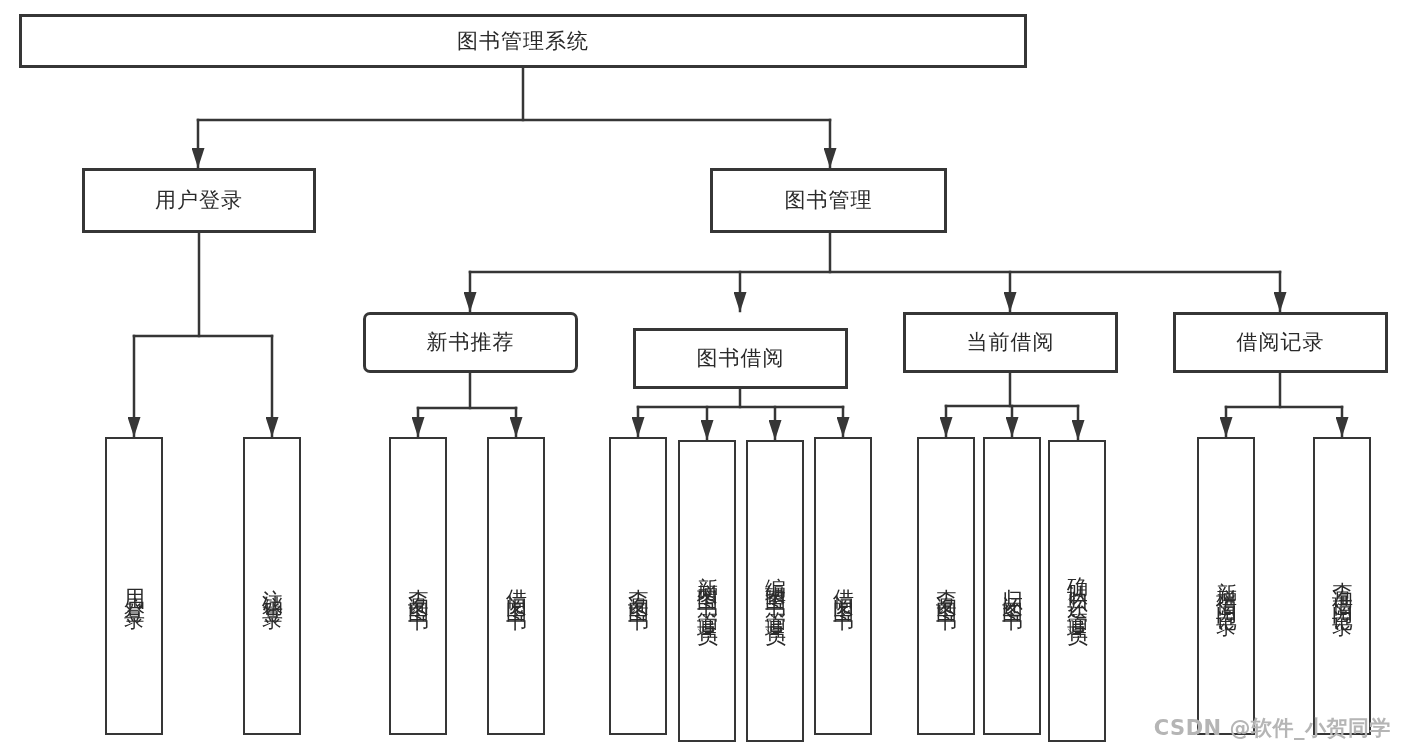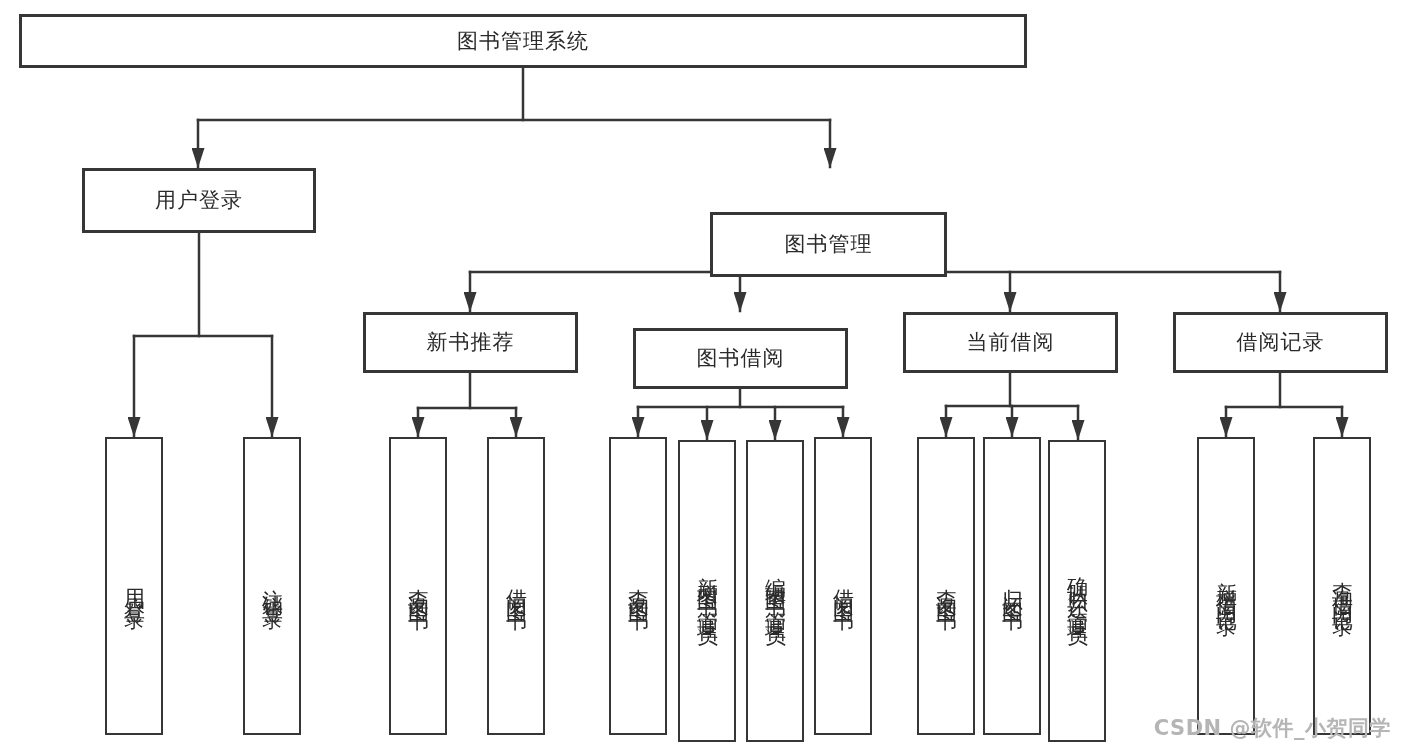--- a/index.html
+++ b/index.html
@@ -105,23 +105,23 @@
         <line x1="1226" y1="407" x2="1342" y2="407"></line>
         <line x1="1226" y1="407" x2="1226" y2="436" marker-end="url(#arr)"></line>
         <line x1="1342" y1="407" x2="1342" y2="436" marker-end="url(#arr)"></line>
       </g>
     </g>
   </svg>
 
   <div class="node hbox" style="left:19px;top:14px;width:1008px;height:54px;">图书管理系统</div>
 
   <div class="node hbox" style="left:82px;top:168px;width:234px;height:65px;">用户登录</div>
-  <div class="node hbox" style="left:710px;top:168px;width:237px;height:65px;margin-top:44px;">图书管理</div>
+  <div class="node hbox" style="left:710px;top:168px;width:237px;height:65px;">图书管理</div>
 
-  <div class="node hbox" style="left:363px;top:312px;width:215px;height:61px;">新书推荐</div>
+  <div class="node hbox" style="left:363px;top:312px;width:215px;height:61px;border-radius:7px;">新书推荐</div>
   <div class="node hbox" style="left:633px;top:328px;width:215px;height:61px;">图书借阅</div>
   <div class="node hbox" style="left:1173px;top:312px;width:215px;height:61px;">借阅记录</div>
   <div class="node hbox" style="left:903px;top:312px;width:215px;height:61px;">当前借阅</div>
 
   <div class="node vbox" style="left:105px;top:437px;width:58px;height:298px;">用户登录</div>
   <div class="node vbox" style="left:243px;top:437px;width:58px;height:298px;">注销登录</div>
 
   <div class="node vbox" style="left:389px;top:437px;width:58px;height:298px;">查询图书</div>
   <div class="node vbox" style="left:487px;top:437px;width:58px;height:298px;">借阅图书</div>
 

